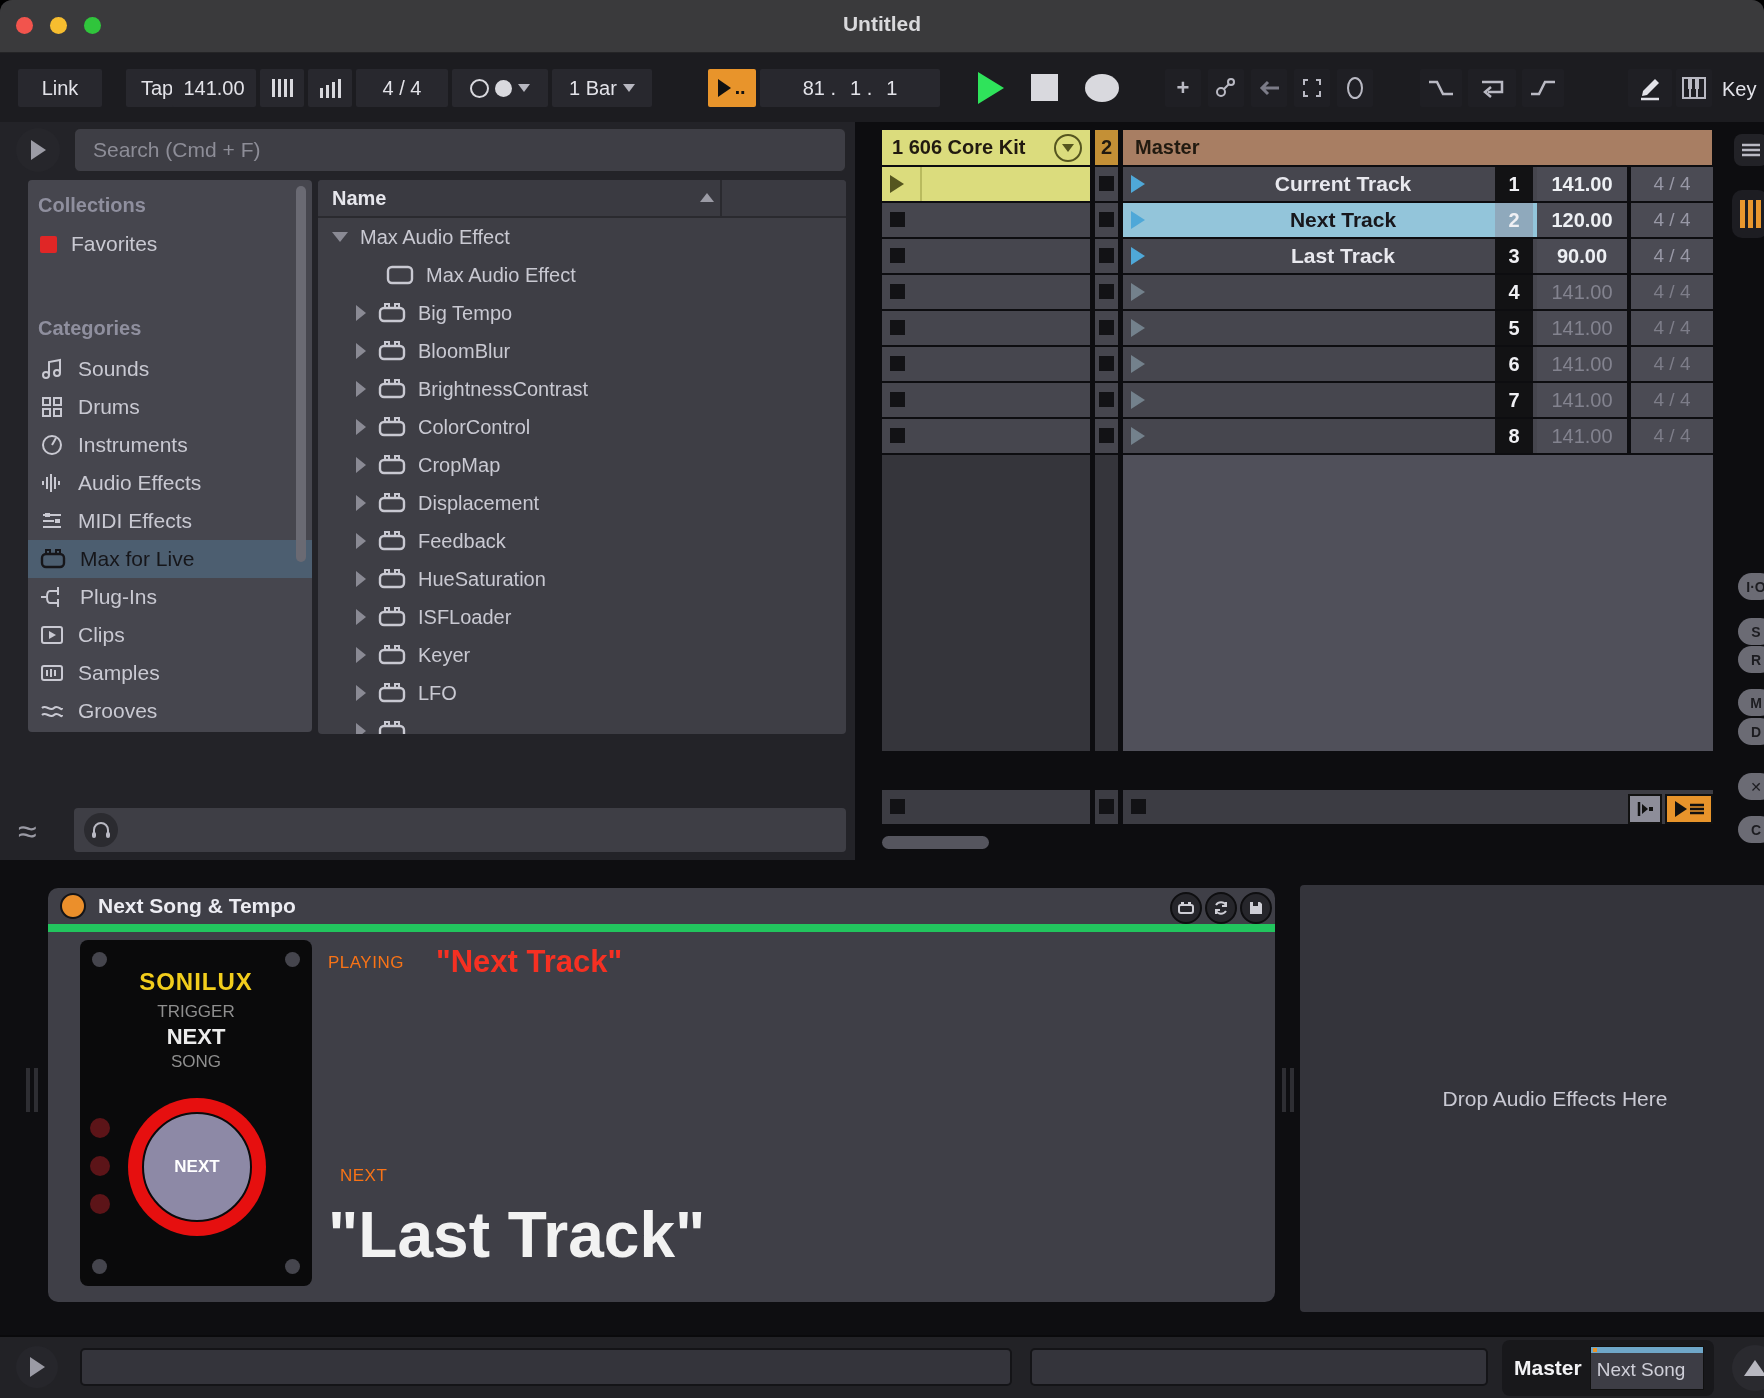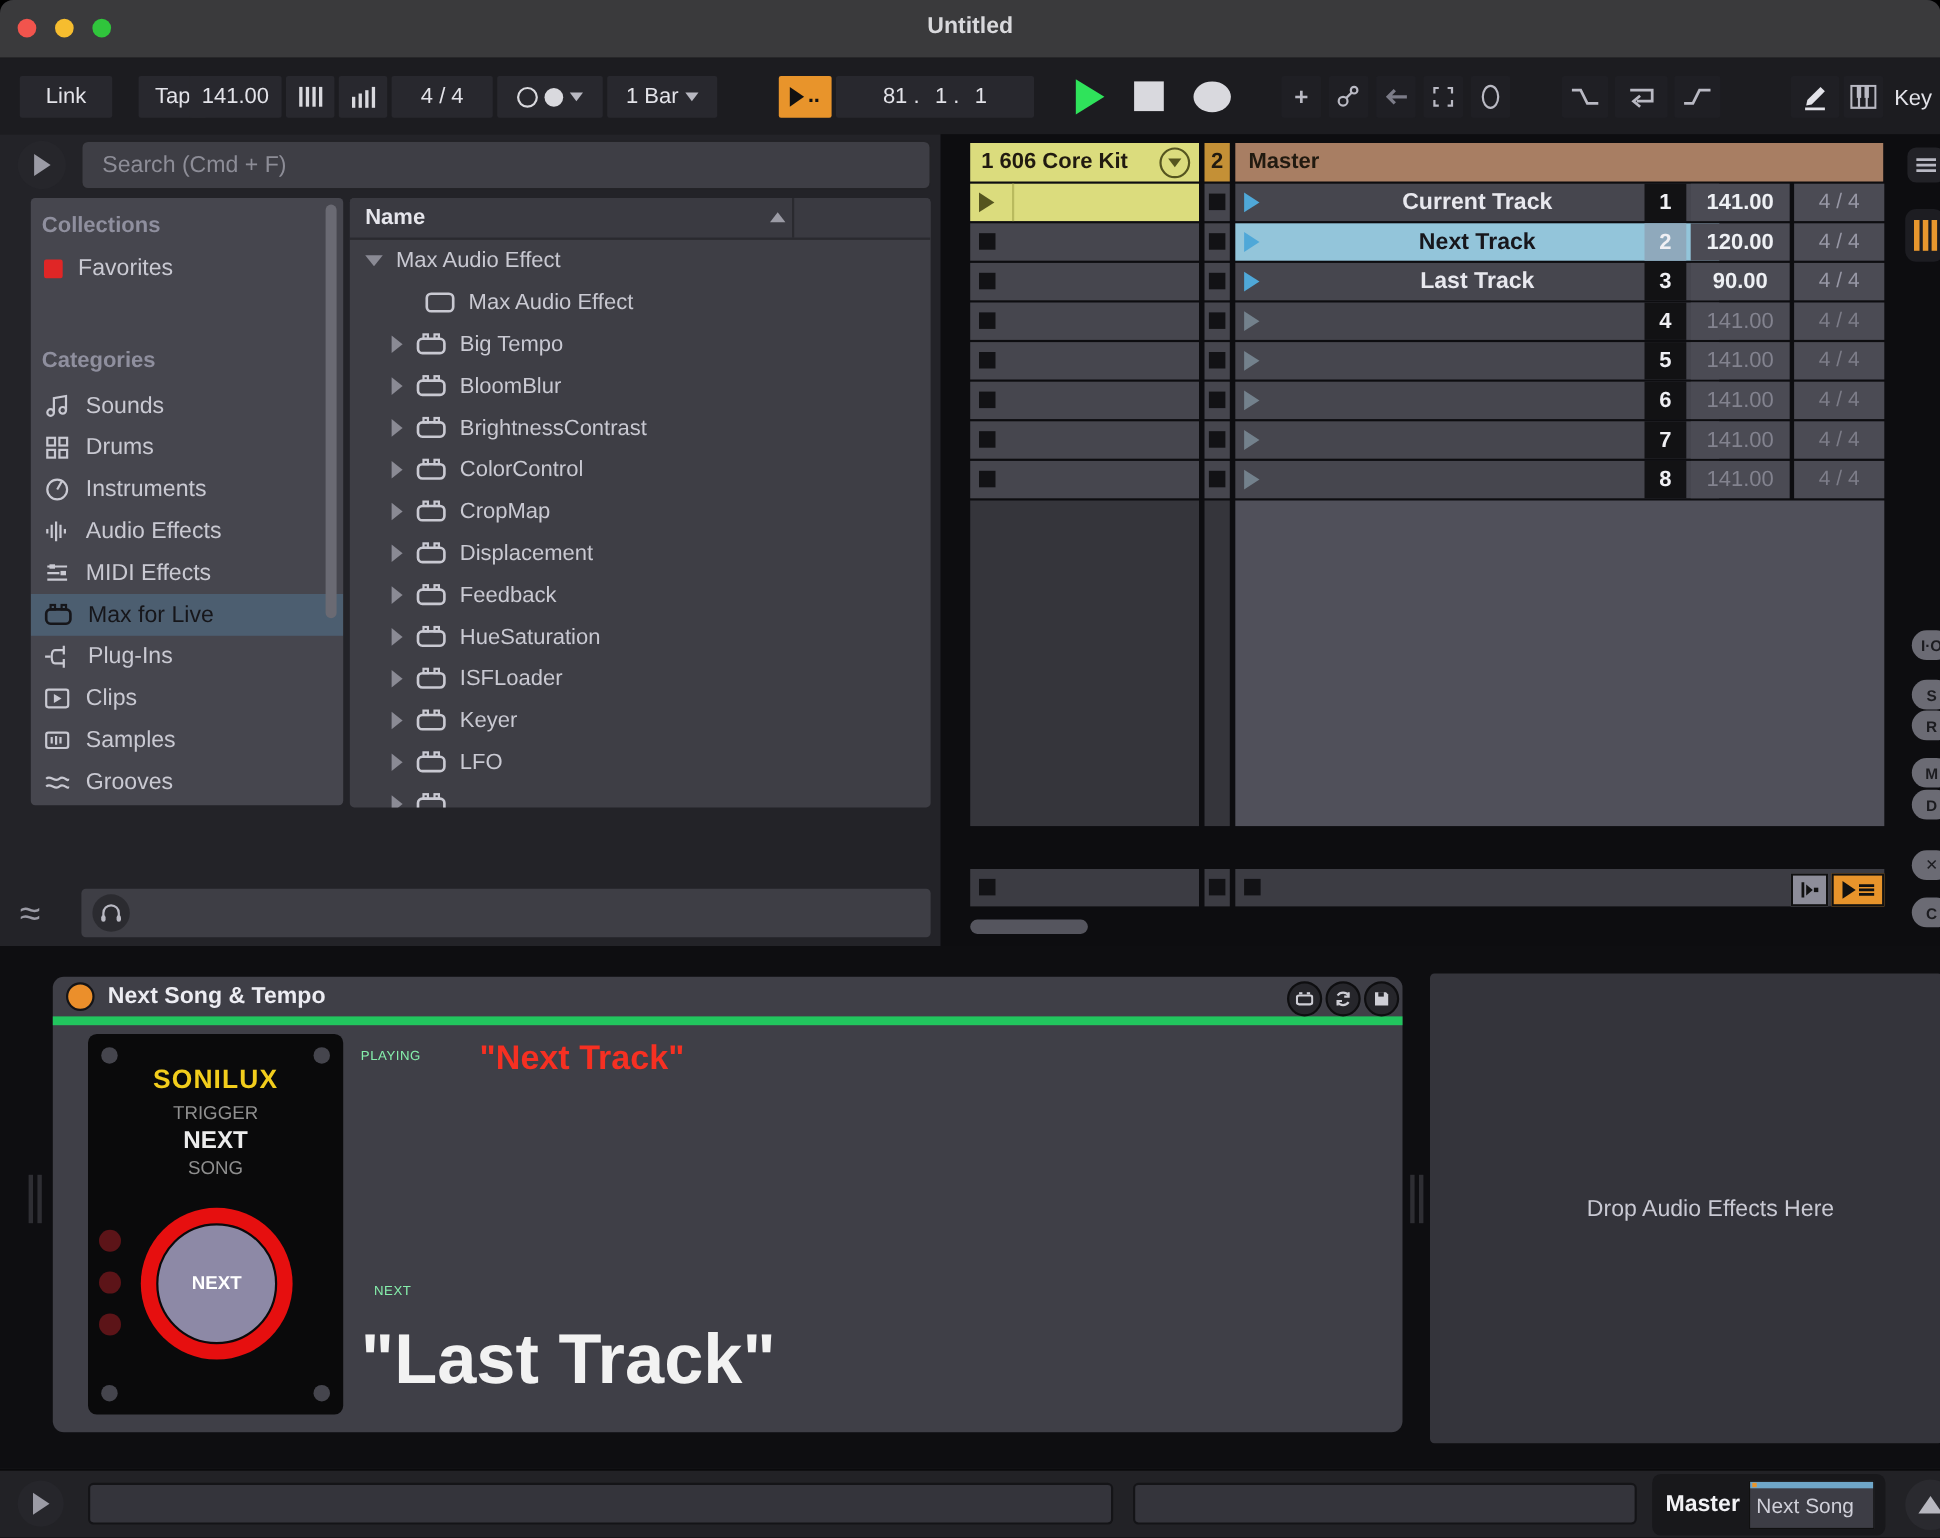--- a/index.html
+++ b/index.html
@@ -82,21 +82,21 @@
            display:flex;align-items:center;justify-content:center;}
   .sonilux{position:absolute;left:32px;top:52px;width:232px;height:346px;background:#0a0a0b;border-radius:8px;}
   .screw{position:absolute;width:15px;height:15px;border-radius:50%;background:#45454d;}
   .sx-brand{position:absolute;top:28px;width:100%;text-align:center;color:#f2cd1c;font-size:24px;font-weight:bold;letter-spacing:1px;}
   .sx-l1{position:absolute;top:62px;width:100%;text-align:center;color:#8f8f8f;font-size:17px;}
   .sx-l2{position:absolute;top:84px;width:100%;text-align:center;color:#ececec;font-size:22px;font-weight:bold;}
   .sx-l3{position:absolute;top:112px;width:100%;text-align:center;color:#8f8f8f;font-size:17px;}
   .ring{position:absolute;left:48px;top:158px;width:138px;height:138px;border-radius:50%;background:#e60f0f;display:flex;align-items:center;justify-content:center;}
   .ring-in{width:106px;height:106px;border-radius:50%;background:#8d89a6;border:2px solid #0a0a0b;color:#fff;font-size:17px;font-weight:bold;display:flex;align-items:center;justify-content:center;}
   .ledr{position:absolute;left:10px;width:20px;height:20px;border-radius:50%;background:#5c1418;}
-  .lab{color:#86efac;font-size:12px;letter-spacing:.5px;}
+  .lab{color:#f97316;font-size:17px;letter-spacing:.5px;}
   .red-txt{color:#f63022;font-size:31px;font-weight:bold;}
   .bpm-box{position:absolute;left:278px;top:97px;width:830px;height:153px;background:#fff;border-radius:8px;border-bottom:4px solid #e03030;
            display:flex;align-items:center;justify-content:center;color:#1a1a1a;font-size:122px;font-weight:bold;letter-spacing:-4px;}
   .next-big{position:absolute;left:280px;top:310px;color:#f2f2f2;font-size:64px;font-weight:bold;}
   .handle{position:absolute;width:14px;height:44px;display:flex;gap:4px;}
   .handle i{display:block;width:4px;height:100%;background:#2e2e33;}
   .drop{left:1300px;top:25px;width:422px;height:427px;background:#34343b;border-radius:4px;
         display:flex;align-items:center;justify-content:center;color:#c9c9d3;font-size:21px;padding-left:44px;}
   
   .statusbar{left:0;top:1335px;width:1764px;height:63px;background:#222226;border-top:2px solid #0a0a0c;}

